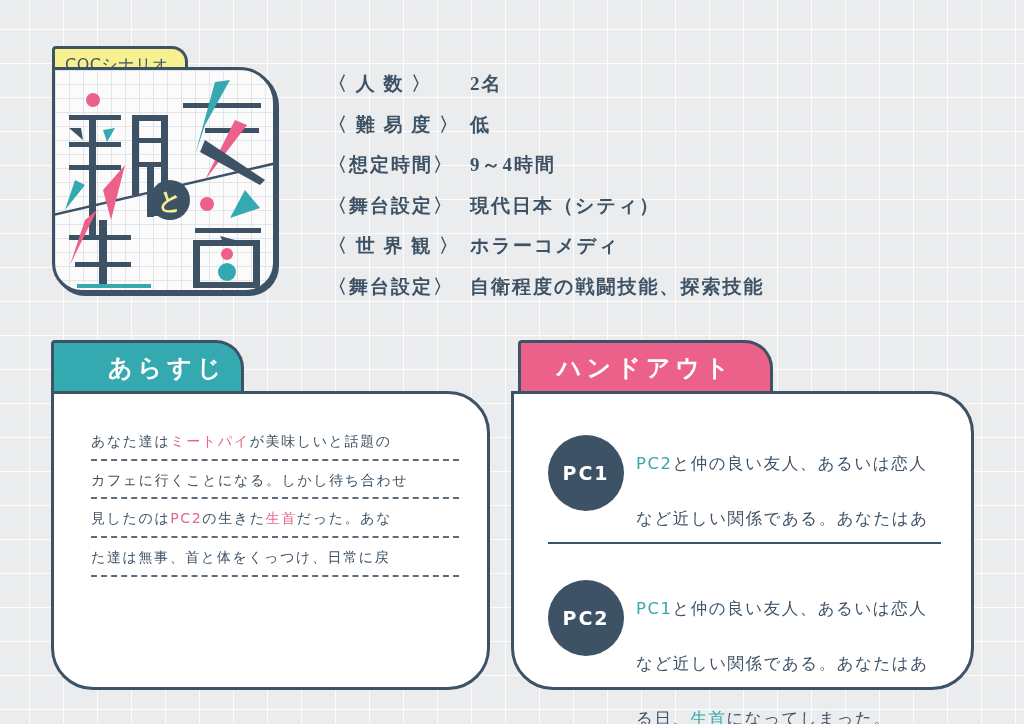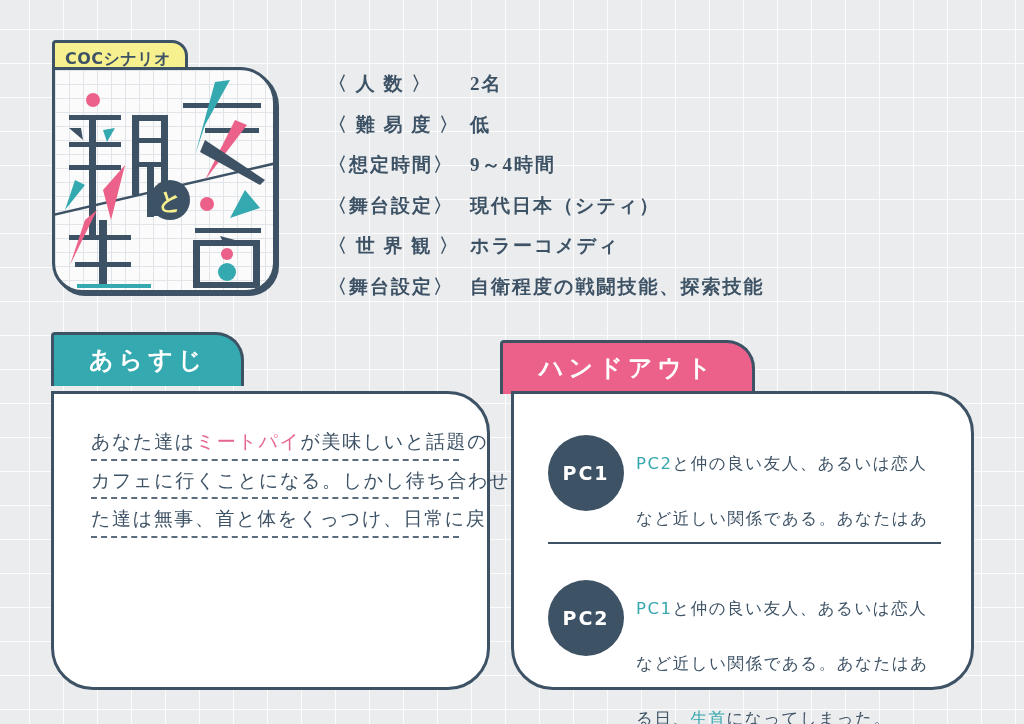--- a/index.html
+++ b/index.html
@@ -11,24 +11,24 @@
       linear-gradient(to bottom, rgba(255,255,255,0.85) 1px, transparent 1px);
     background-size:34px 34px;
     background-position:29px 29px;
     font-family:"DejaVu Sans", sans-serif;
     color:#3d5265;
   }
   .abs { position:absolute; }
 
   
   .logo-tab {
-    left:52px; top:40px; width:136px; height:34px;
+    left:52px; top:46px; width:136px; height:34px;
     background:#f7f08e; border:3px solid #3d5265; border-bottom:none;
     border-radius:4px 16px 0 0; box-sizing:border-box;
-    font-weight:bold; font-size:16px; line-height:32px; padding-left:10px;
+    font-weight:normal; font-size:16px; line-height:32px; padding-left:10px;
     letter-spacing:0.5px;
   }
   .logo-box {
     left:52px; top:67px; width:224px; height:226px;
     background-color:#fbfbfb;
     background-image:
       linear-gradient(to right, #e1e4e8 1px, transparent 1px),
       linear-gradient(to bottom, #e1e4e8 1px, transparent 1px);
     background-size:14px 14px;
     border:3px solid #3d5265; border-radius:0 36px 30px 30px;
@@ -42,33 +42,33 @@
   .info-row { height:40.5px; display:flex; align-items:center; font-size:19px; font-weight:bold; letter-spacing:2px; }
   .info-label { width:142px; display:inline-block; white-space:pre; }
   .info-value { display:inline-block; white-space:pre; }
 
   
   .tab {
     height:54px; box-sizing:border-box; border:3px solid #3d5265; border-bottom:none;
     border-radius:4px 28px 0 0; color:#fff; font-size:24px; font-weight:bold;
     line-height:50px; letter-spacing:5px;
   }
-  .tab-teal { left:51px; top:332px; width:193px; background:#34a9b0; padding-left:35px; }
-  .tab-pink { left:500px; top:340px; width:255px; background:#ec6189; padding-left:36px; }
+  .tab-teal { left:51px; top:340px; width:193px; background:#34a9b0; padding-left:54px; }
+  .tab-pink { left:518px; top:340px; width:255px; background:#ec6189; padding-left:36px; }
   .panel {
     background:#fff; border:3px solid #3d5265; box-sizing:border-box;
     border-radius:0 42px 42px 42px;
   }
   .panel-left { left:51px; top:391px; width:439px; height:299px; }
   .panel-right { left:511px; top:391px; width:463px; height:299px; }
 
   .synopsis { position:absolute; left:37px; top:28px; width:368px; }
   .syn-line {
-    font-size:19px; letter-spacing:1.6px; height:38.7px; line-height:38px;
-    border-bottom:2px dashed #5b6d7d; box-sizing:border-box; white-space:nowrap;text-align:right;
+    font-size:14px; letter-spacing:1.6px; height:38.7px; line-height:38px;
+    border-bottom:2px dashed #5b6d7d; box-sizing:border-box; white-space:nowrap;
   }
   .syn-line.last { border-bottom:none; }
   .hl-pink { color:#e4658e; }
   .hl-teal { color:#36a7ad; }
 
   .pc-block { position:absolute; left:34px; width:400px; height:100px; }
   .pc-circle {
     position:absolute; left:0; top:11px; width:76px; height:76px; border-radius:50%;
     background:#3d5265; color:#fff; font-weight:bold; font-size:19px; letter-spacing:2px;
     display:flex; align-items:center; justify-content:center;
@@ -164,20 +164,21 @@
     <span class="info-label">〈舞台設定〉</span>
     <span class="info-value">自衛程度の戦闘技能、探索技能</span>
   </div>
 </div>
 
 <div class="abs tab tab-teal">あらすじ</div>
 <div class="abs panel panel-left">
   <div class="synopsis">
       <div class="syn-line"><span>あなた達は</span><span class="hl-pink">ミートパイ</span><span>が美味しいと話題の</span></div>
       <div class="syn-line"><span>カフェに行くことになる。しかし待ち合わせ</span></div>
+      <div class="syn-line"><span>見したのは</span><span class="hl-pink">PC2</span><span>の生きた</span><span class="hl-pink">生首</span><span>だった。あな</span></div>
       <div class="syn-line"><span>た達は無事、首と体をくっつけ、日常に戻</span></div>
     </div>
 </div>
 
 <div class="abs tab tab-pink">ハンドアウト</div>
 <div class="abs panel panel-right">
   <div class="pc-block" style="top:30px;">
     <div class="pc-circle">PC1</div>
     <div class="pc-text">
         <div class="pc-line"><span class="hl-teal">PC2</span><span>と仲の良い友人、あるいは恋人</span></div>

